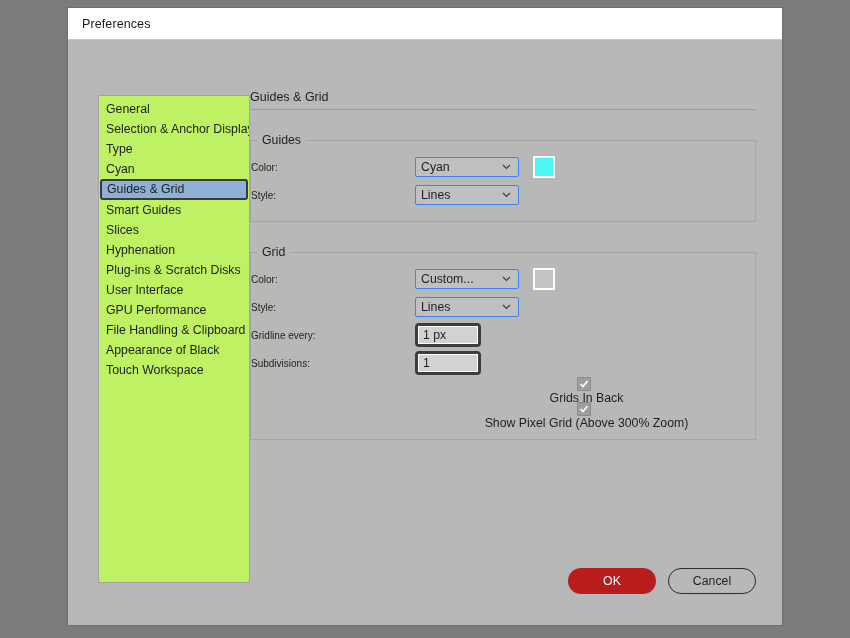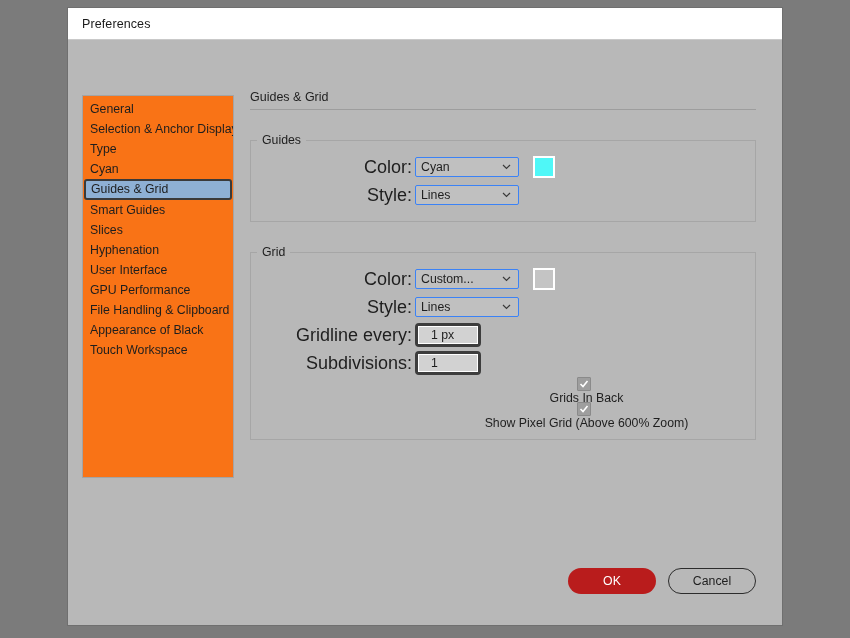--- a/index.html
+++ b/index.html
@@ -41,25 +41,25 @@
   }
 
   #dialog-body {
     position: relative;
     height: 585px;
   }
 
   
   #category-list {
     position: absolute;
-    left: 14px;
+    left: 30px;
     top: 55px;
     width: 152px;
-    height: 383px;
-    background: #f97316;
+    height: 488px;
+    background: #bef264;
     border: 1px solid #a4a4a4;
     box-sizing: border-box;
     padding-top: 3px;
     overflow: hidden;
   }
   .cat-item {
     font-size: 12.3px;
     color: #1e1e1e;
     height: 20px;
     line-height: 20px;
@@ -108,22 +108,21 @@
     padding: 6px 0 12px 0;
   }
 
   .field-row {
     display: flex;
     align-items: center;
     height: 28px;
   }
   .field-label {
     width: 164px;
-    text-align: right;
-    font-size: 18px;
+    font-size: 10px;
     color: #1e1e1e;
     padding-right: 3px;
     box-sizing: border-box;
   }
 
   
   .select {
     position: relative;
     width: 104px;
     height: 20px;
@@ -175,21 +174,21 @@
   .textfield .inner {
     position: absolute;
     left: 0; top: 0; right: 0; bottom: 0;
     border: 1px solid #ffffff;
     display: flex;
     align-items: center;
   }
   .textfield .tf-value {
     font-size: 12.3px;
     color: #1e1e1e;
-    padding-left: 12px;
+    padding-left: 4px;
   }
 
   
   .check-row {
     display: flex;
     align-items: center;
     height: 25px;
     padding-left: 167px;
     flex-direction: column;
   }
@@ -261,20 +260,21 @@
 
     <div id="category-list">
         <div class="cat-item"><span>General</span></div>
         <div class="cat-item"><span>Selection &amp; Anchor Display</span></div>
         <div class="cat-item"><span>Type</span></div>
         <div class="cat-item"><span>Cyan</span></div>
         <div class="cat-item selected"><span>Guides &amp; Grid</span></div>
         <div class="cat-item"><span>Smart Guides</span></div>
         <div class="cat-item"><span>Slices</span></div>
         <div class="cat-item"><span>Hyphenation</span></div>
+        <div class="cat-item"><span>Plug-ins &amp; Scratch Disks</span></div>
         <div class="cat-item"><span>User Interface</span></div>
         <div class="cat-item"><span>GPU Performance</span></div>
         <div class="cat-item"><span>File Handling &amp; Clipboard</span></div>
         <div class="cat-item"><span>Appearance of Black</span></div>
         <div class="cat-item"><span>Touch Workspace</span></div>
       </div>
 
     <div id="right-pane">
 
       <div id="pane-title">Guides &amp; Grid</div>
@@ -366,21 +366,21 @@
             </span>
             <span class="check-label">Grids In Back</span>
           </div>
 
           <div class="check-row">
             <span class="checkbox">
               <svg width="10" height="10" viewBox="0 0 10 10">
                   <path d="M1.5 5 L4 7.5 L8.5 2" fill="none" stroke="#ffffff" stroke-width="1.6"></path>
                 </svg>
             </span>
-            <span class="check-label">Show Pixel Grid (Above 600% Zoom)</span>
+            <span class="check-label">Show Pixel Grid (Above 300% Zoom)</span>
           </div>
 
         </div>
       </fieldset>
 
     </div>
 
     <div id="footer">
       <div class="btn btn-primary" id="ok-button" style="background: #b91c1c;">OK</div>
       <div class="btn btn-secondary">Cancel</div>

